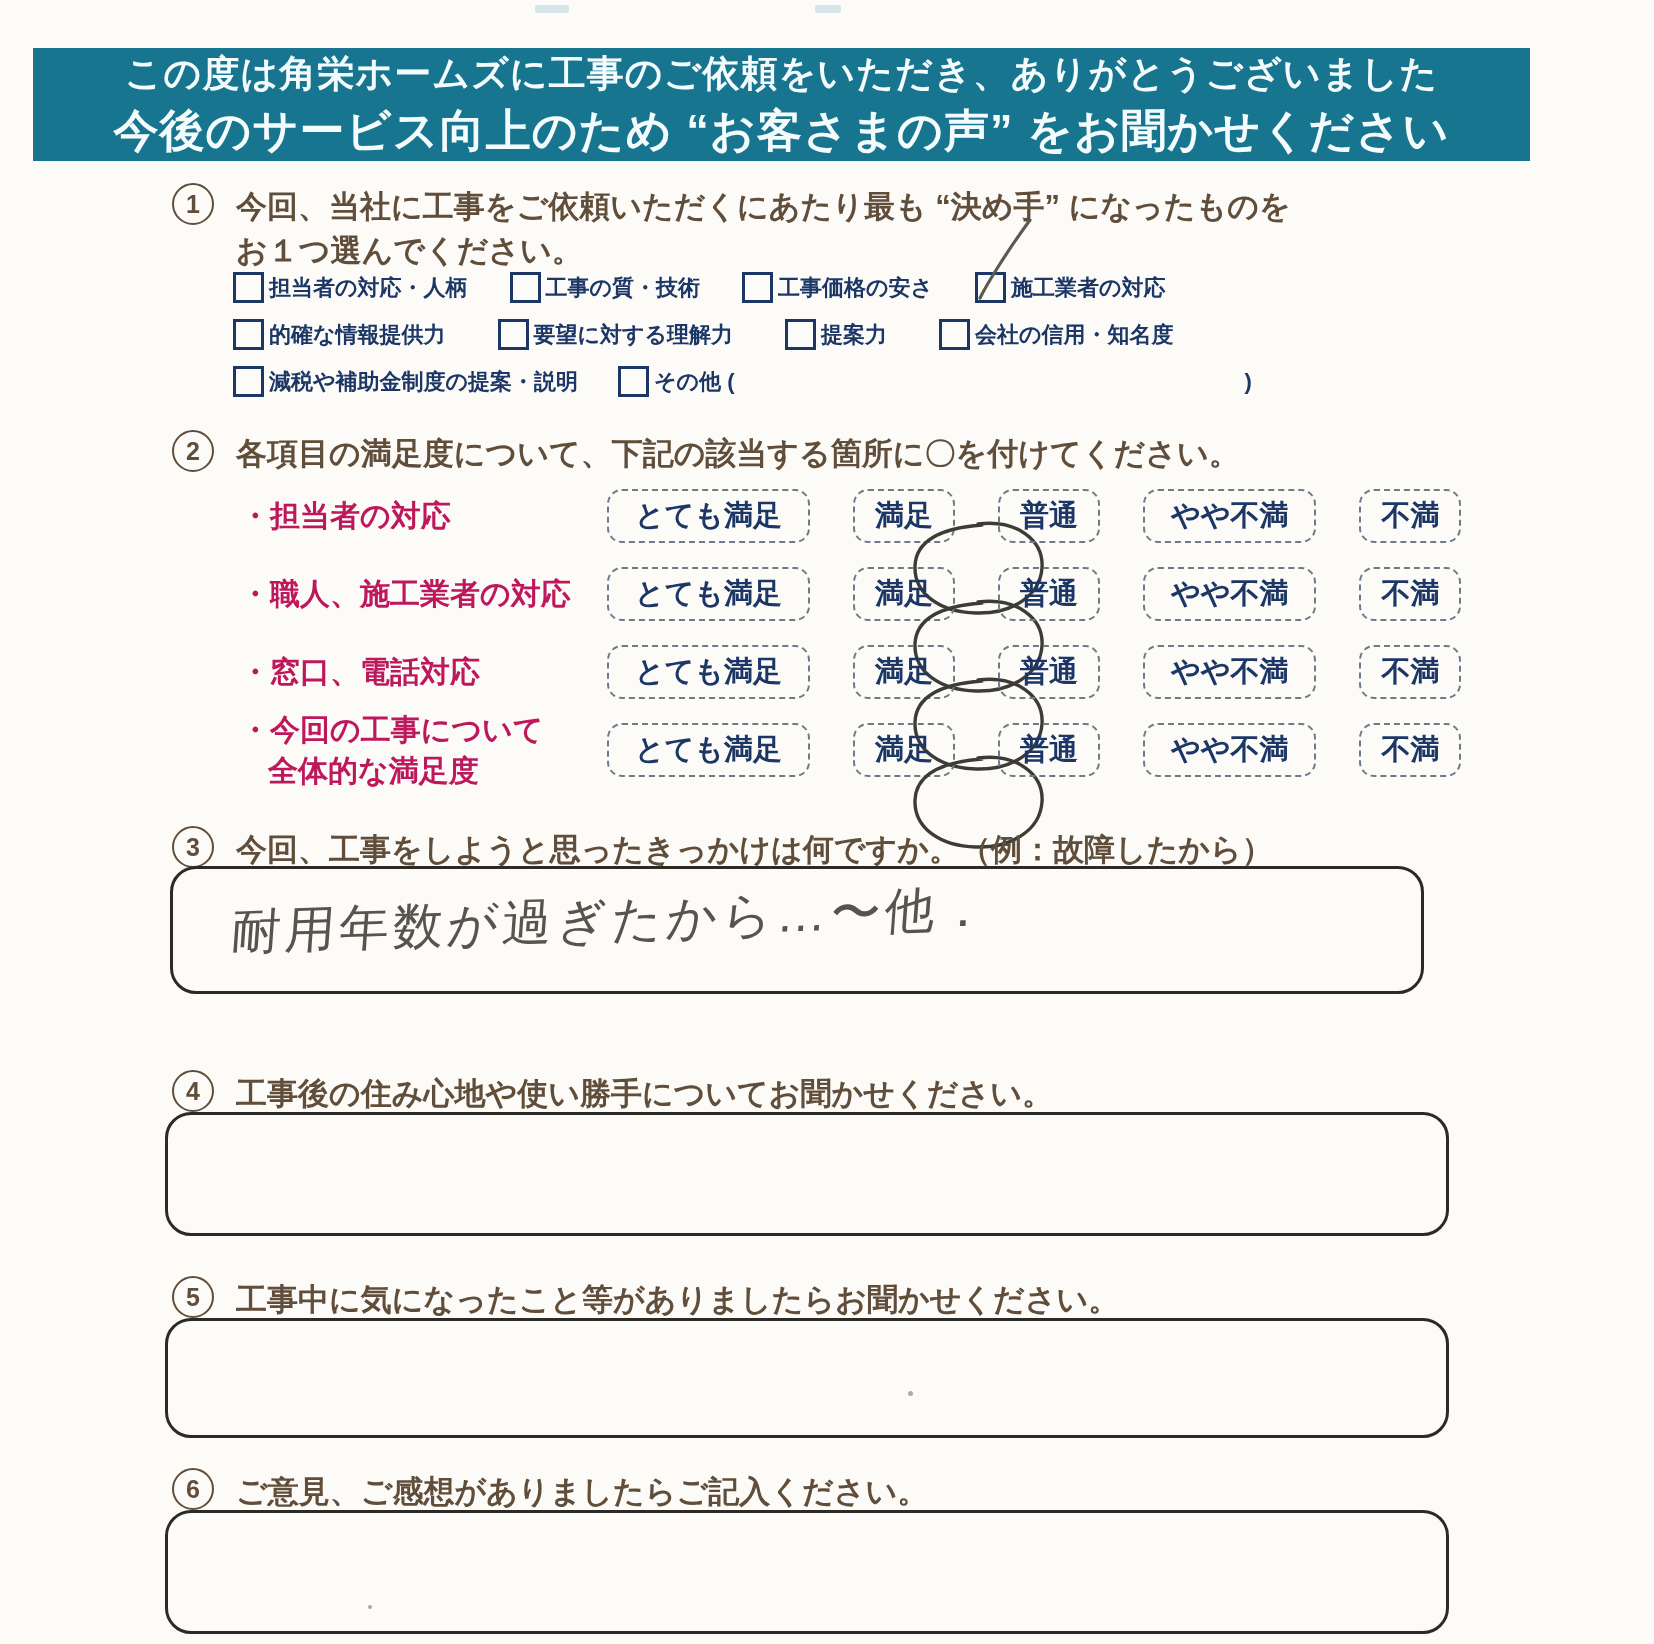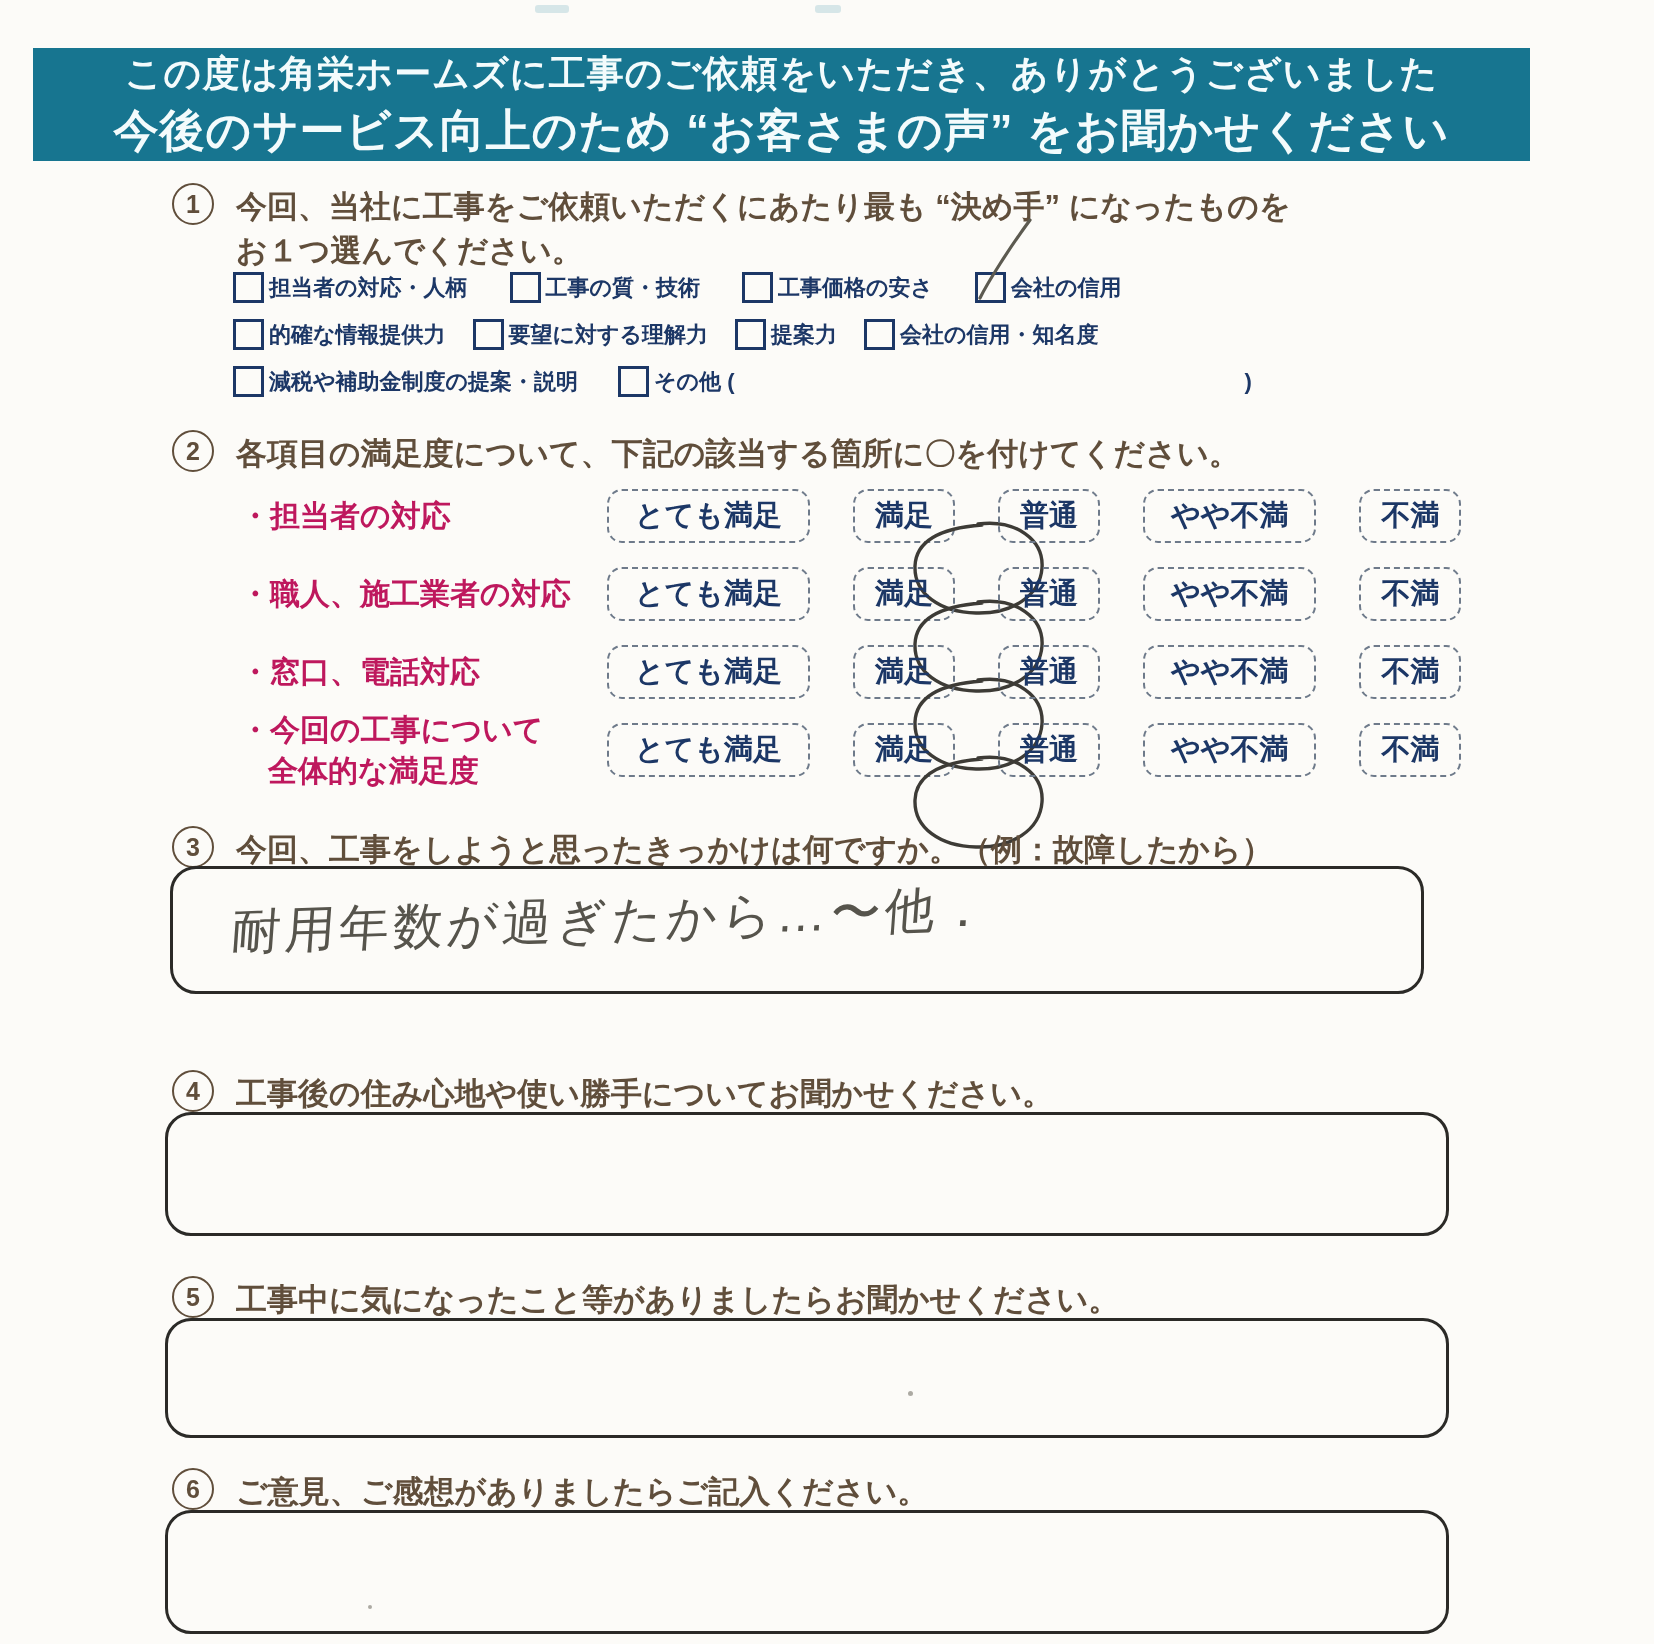--- a/index.html
+++ b/index.html
@@ -118,25 +118,25 @@
     <span class="cbitem">
       <span class="cbox"></span>
       <span>工事価格の安さ</span>
     </span>
     <span class="cbitem checked">
       <span class="cbox">
         <svg class="checkmark" width="62" height="90" viewBox="0 0 62 90">
           <path d="M6 82 C 14 66, 34 34, 56 4" fill="none" stroke="#5c5a50" stroke-width="3.2" stroke-linecap="round"></path>
         </svg>
       </span>
-      <span>会社の信用</span>
-    </span>
-  </div>
-
-  <div class="cbrow" style="top:319px;gap:27px;">
+      <span>施工業者の対応</span>
+    </span>
+  </div>
+
+  <div class="cbrow" style="top:319px;gap:52px;">
     <span class="cbitem">
       <span class="cbox"></span>
       <span>的確な情報提供力</span>
     </span>
     <span class="cbitem">
       <span class="cbox"></span>
       <span>要望に対する理解力</span>
     </span>
     <span class="cbitem">
       <span class="cbox"></span>

